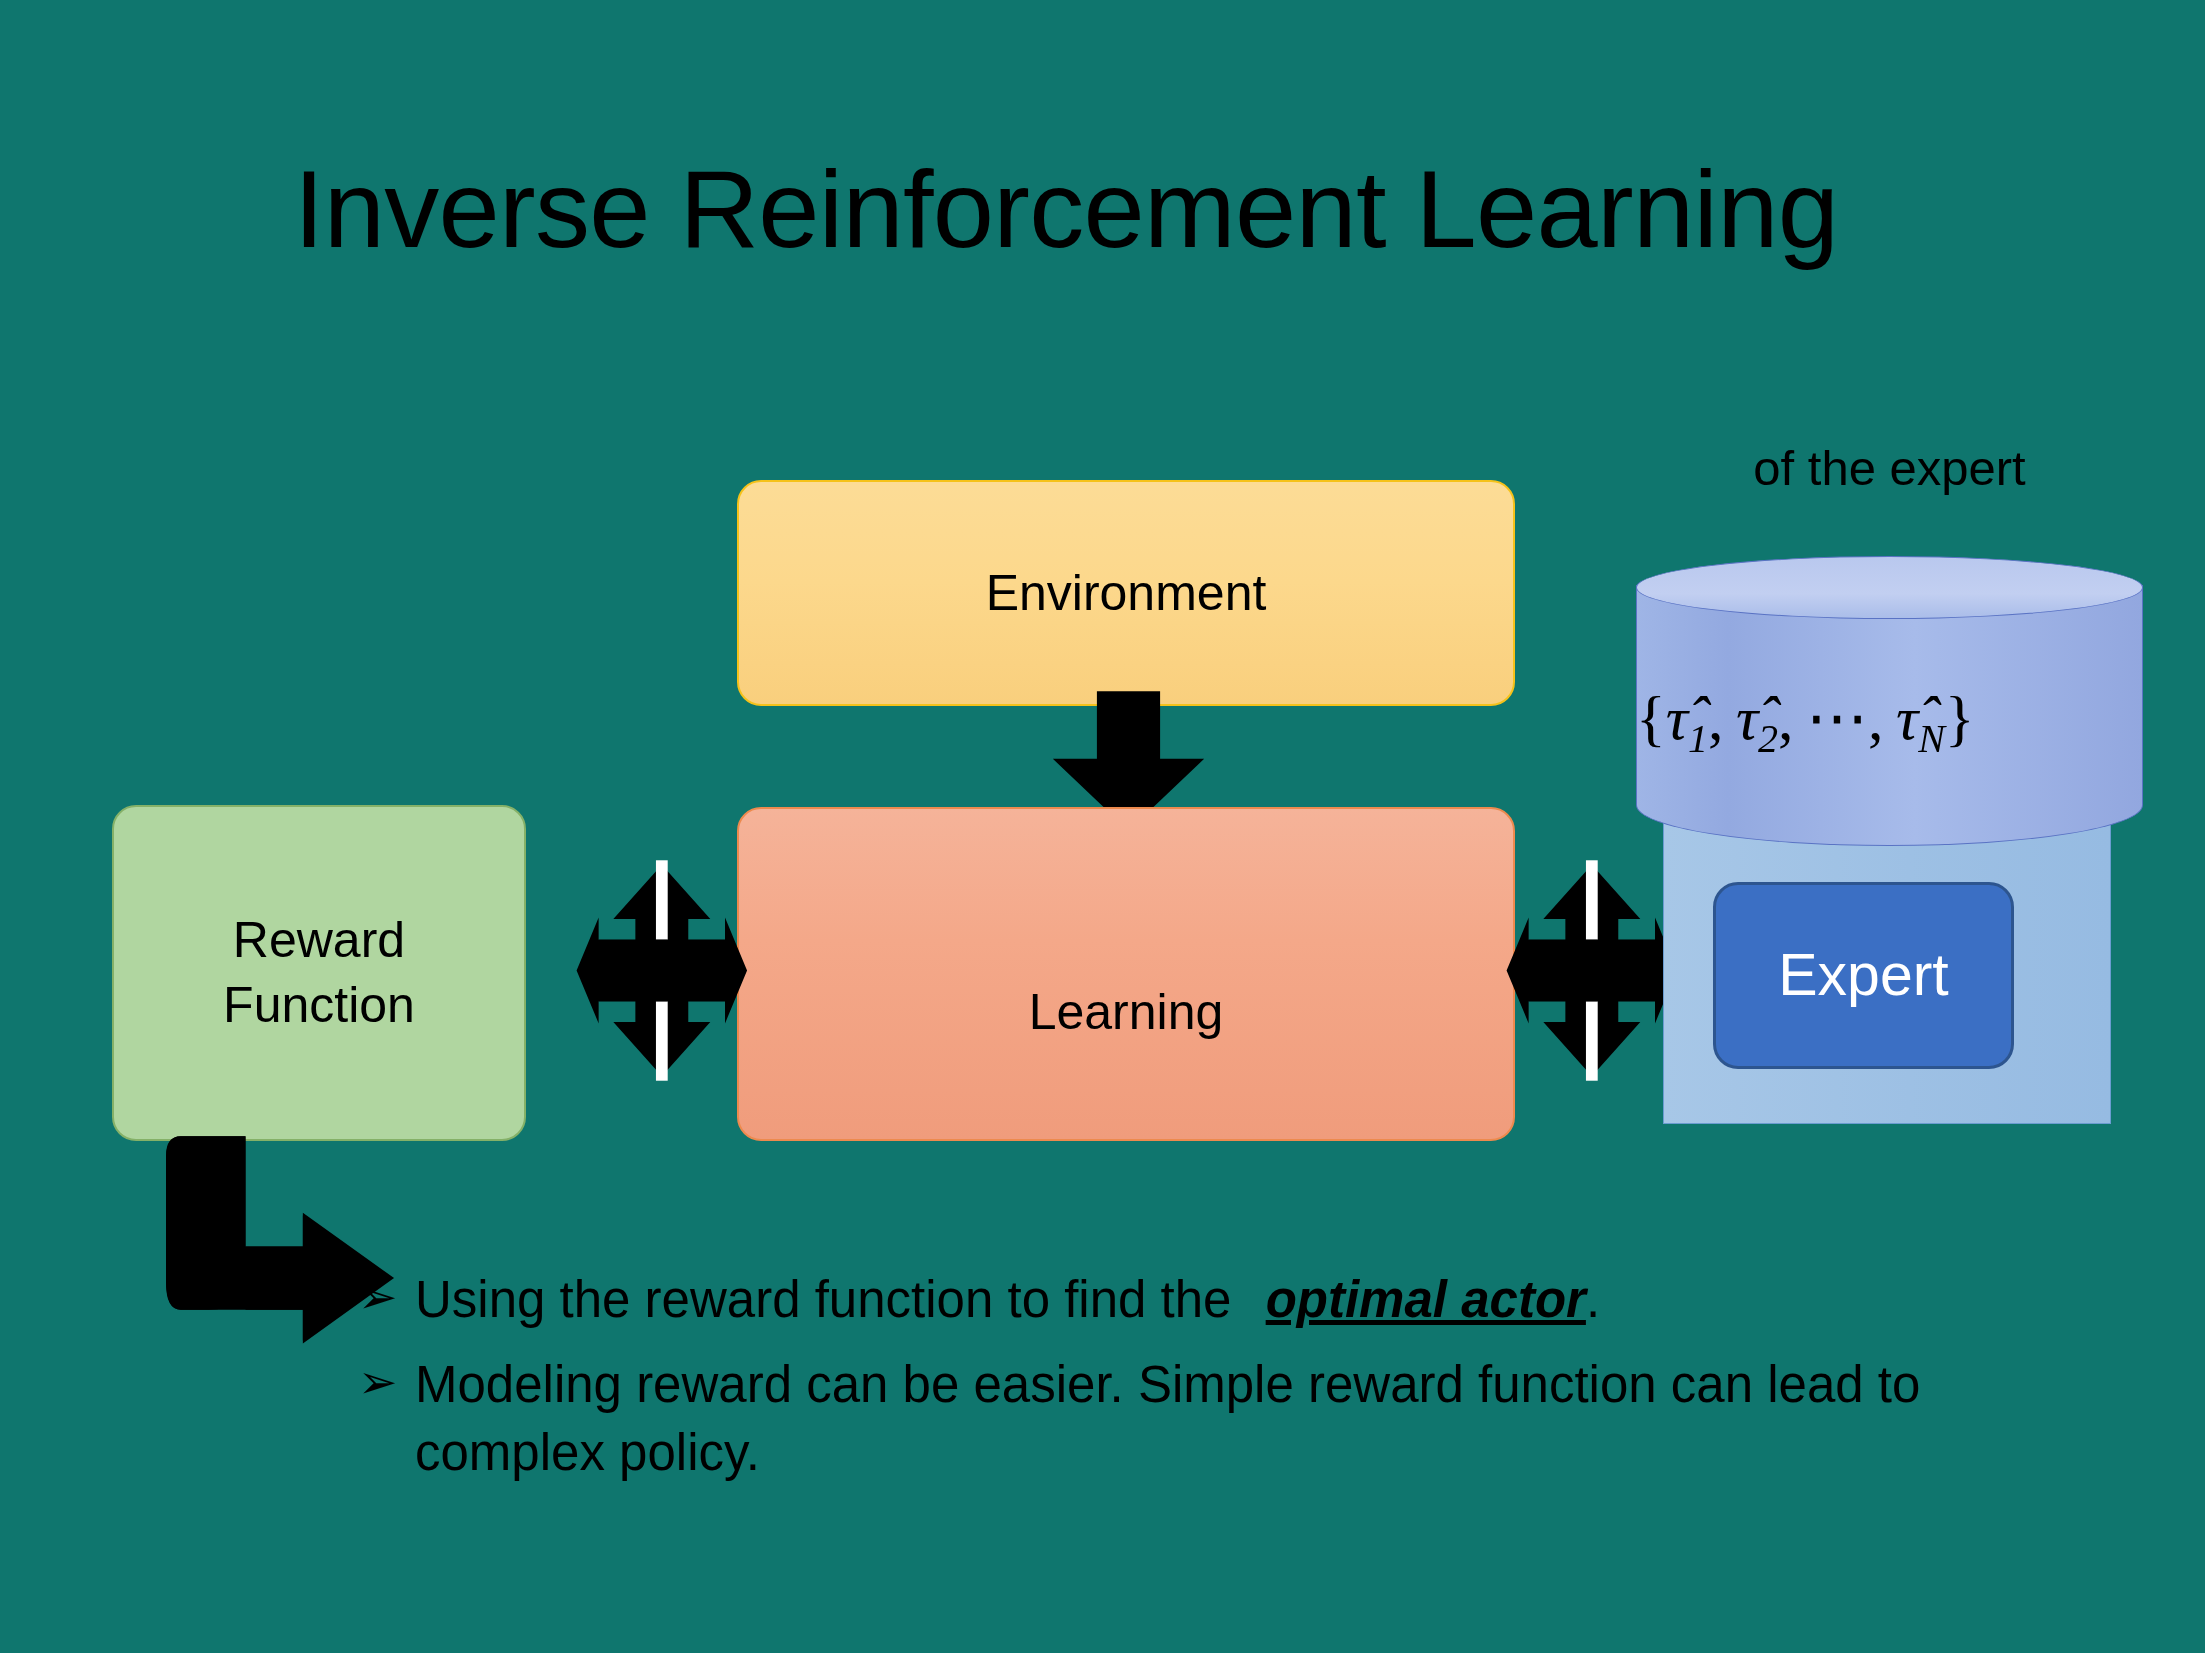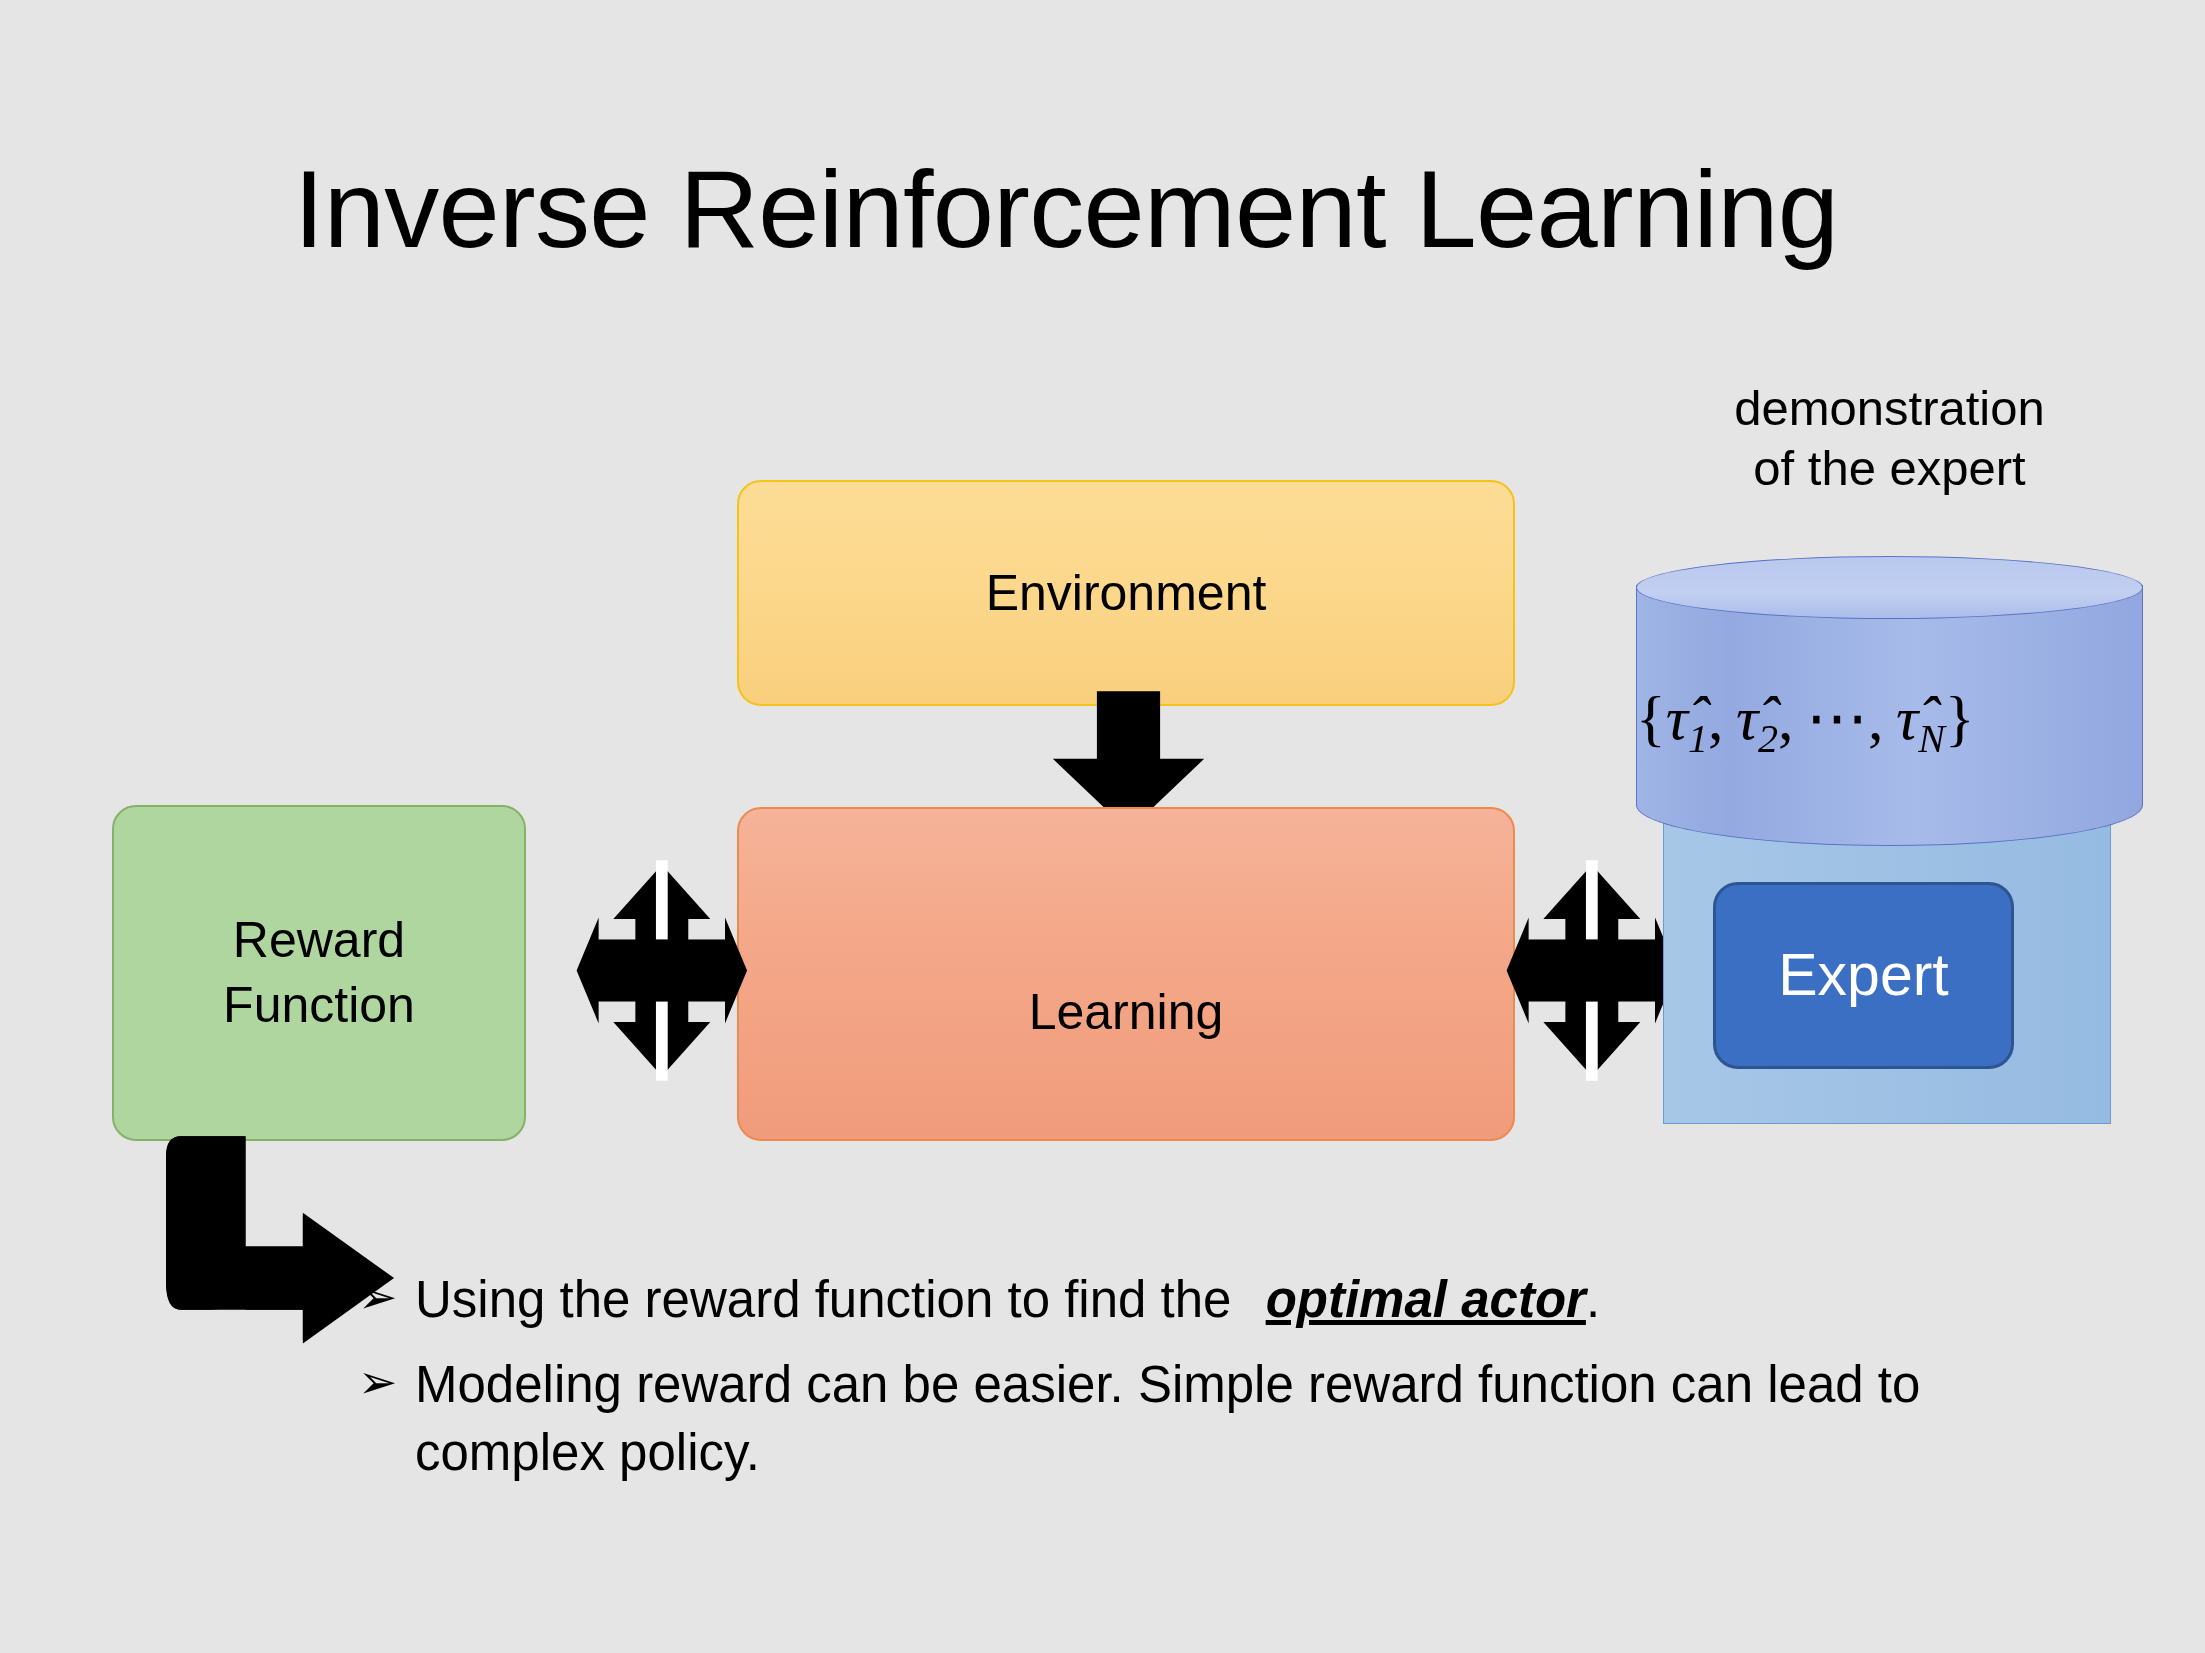--- a/index.html
+++ b/index.html
@@ -9,21 +9,21 @@
     background: #ffffff;
   }
   body {
     font-family: "Liberation Sans", sans-serif;
     color: #000000;
   }
   #slide {
     position: relative;
     width: 2205px;
     height: 1654px;
-    background: #e5e5e5;
+    background: #0f766e;
     overflow: hidden;
   }
 
   
   #slide-title {
     position: absolute;
     left: 0;
     top: 151px;
     width: 2132px;
     text-align: center;
@@ -263,21 +263,21 @@
     <rect x="102" y="108" width="16" height="84" fill="#000000"></rect>
   </svg>
 
   <svg class="arrow-svg" id="arrow-elbow" viewBox="0 0 310 330">
     <path d="M16,0 L104,0 L104,150 L182,150 L182,108 L300,193 L182,278 L182,236 L16,236 A0,0 0 0 1 16,236 Q-4,236 -4,196 L-4,30 Q-4,0 16,0 Z" fill="#000000"></path>
     <path d="M16,0 L104,0 L104,186 Q104,236 54,236 L16,236 Q-4,236 -4,200 L-4,26 Q-4,0 16,0 Z" fill="#000000"></path>
     <polygon points="182,104 306,193 182,282 182,236 104,236 104,150 182,150" fill="#000000"></polygon>
   </svg>
 
   <div id="demo-caption">
-    <span>demonstration</span><br>
+    <br>
     <span>of the expert</span>
   </div>
 
   <div id="expert-panel"></div>
 
   <div id="cylinder">
     <div id="cylinder-body"></div>
     <div id="cylinder-top"></div>
     <div id="cylinder-label"><span class="upr">{</span><span>τ̂</span><span class="sub">1</span><span class="upr">,</span> <span>τ̂</span><span class="sub">2</span><span class="upr">,</span> <span class="upr">⋯</span><span class="upr">,</span> <span>τ̂</span><span class="sub">N</span><span class="upr">}</span></div>
   </div>

